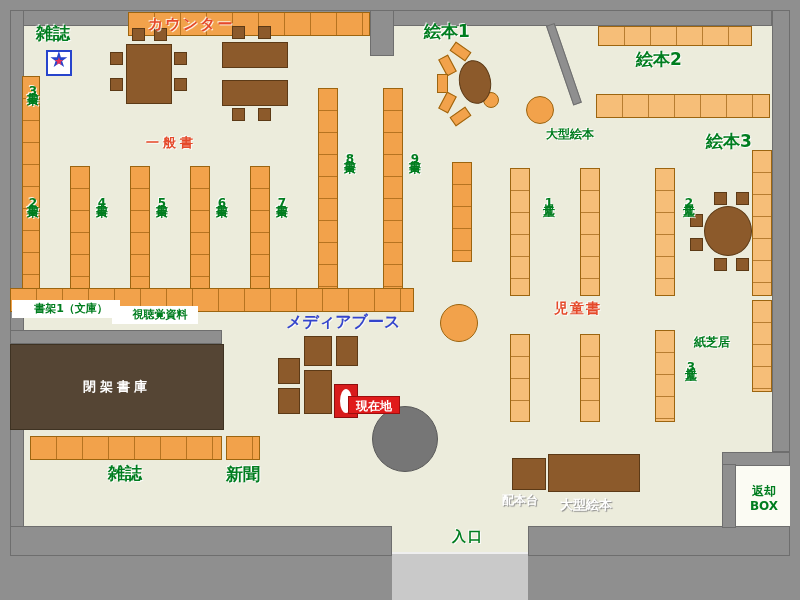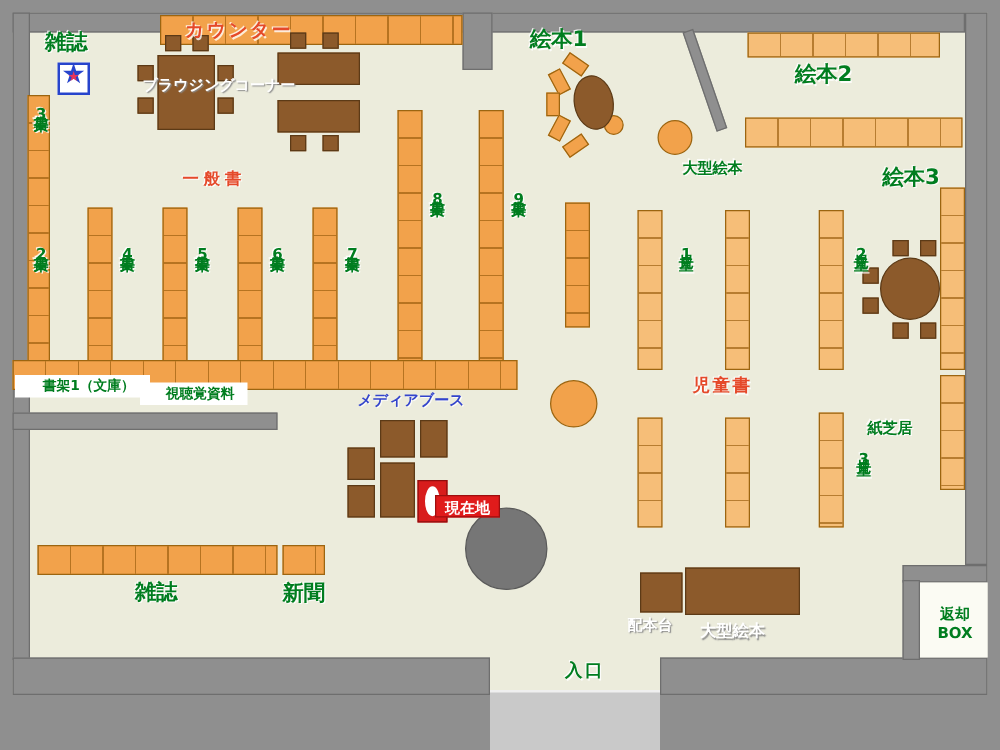--- a/index.html
+++ b/index.html
@@ -16,21 +16,21 @@
   .shelf-h{background-image:repeating-linear-gradient(to right,transparent 0 25px,rgba(150,90,10,.65) 25px 26px);}
   .round{border-radius:50%;}
   .arc{width:11px;height:19px;background:#F2A24B;border:1px solid #9C6510;box-sizing:border-box;}
   .table{background:#8C5A2B;border:1px solid #5C3A16;box-sizing:border-box;}
   .chair{width:13px;height:13px;background:#8C5A2B;border:1px solid #5C3A16;box-sizing:border-box;}
   .dark{background:#554534;border:1px solid #3E3222;display:flex;align-items:center;justify-content:center;}
   .pillar{background:#767676;border:1px solid #5A5A5A;border-radius:50%;}
   .lab{font-weight:bold;white-space:nowrap;}
   .green{color:#007D1F;font-size:17px;text-shadow:1px 1px 0 rgba(255,255,255,.85),-1px -1px 0 rgba(255,255,255,.85);}
   .red{color:#E5492A;font-size:14px;letter-spacing:2px;text-shadow:1px 1px 0 rgba(255,255,255,.8),-1px -1px 0 rgba(255,255,255,.8);}
-  .blue{color:#3344CC;font-size:12px;text-shadow:1px 1px 0 rgba(255,255,255,.8);}
+  .blue{color:#3344CC;font-size:16px;text-shadow:1px 1px 0 rgba(255,255,255,.8);}
   .whitetxt{color:#FFFFFF;font-size:12px;text-shadow:1px 1px 1px #8a8a8a;}
   .vlabel{writing-mode:vertical-rl;text-orientation:upright;font-weight:bold;color:#007D1F;font-size:12px;letter-spacing:1px;text-shadow:1px 1px 0 rgba(255,255,255,.85),-1px -1px 0 rgba(255,255,255,.85);white-space:nowrap;}
   .labelbox{background:#FFFFFF;color:#007D1F;font-weight:bold;font-size:11px;text-align:center;line-height:18px;padding-left:10px;}
   .marker{background:#E01B1B;color:#fff;font-weight:bold;font-size:12px;text-align:center;line-height:18px;border:1px solid #9E0E0E;box-sizing:border-box;}
   .booth-red{background:#D81C1C;border:1px solid #8E0E0E;box-sizing:border-box;}
   .oval{width:12px;height:24px;background:#fff;border-radius:50%;margin:4px auto 0;}
   .starbox{background:#fff;border:2px solid #2744CC;box-sizing:border-box;}
   .star-outer{position:absolute;left:1px;top:-3px;font-size:22px;color:#2744CC;line-height:1;}
   .star-inner{position:absolute;left:6px;top:4px;font-size:11px;color:#E8345A;line-height:1;}
   .heika{color:#fff;font-size:13px;font-weight:bold;letter-spacing:4px;}
@@ -109,20 +109,23 @@
 
   <div class="abs table" style="left:704px;top:206px;width:48px;height:50px;border-radius:50%"></div>
   <div class="abs chair" style="left:714px;top:192px"></div>
   <div class="abs chair" style="left:736px;top:192px"></div>
   <div class="abs chair" style="left:714px;top:258px"></div>
   <div class="abs chair" style="left:736px;top:258px"></div>
   <div class="abs chair" style="left:690px;top:214px"></div>
   <div class="abs chair" style="left:690px;top:238px"></div>
 
   <div class="abs wall" style="left:10px;top:330px;width:212px;height:14px"></div>
+  <div class="abs dark" style="left:10px;top:344px;width:212px;height:84px">
+    <span class="heika">閉架書庫</span>
+  </div>
 
   <div class="abs table" style="left:278px;top:358px;width:22px;height:26px"></div>
   <div class="abs table" style="left:278px;top:388px;width:22px;height:26px"></div>
   <div class="abs table" style="left:304px;top:336px;width:28px;height:30px"></div>
   <div class="abs table" style="left:336px;top:336px;width:22px;height:30px"></div>
   <div class="abs table" style="left:304px;top:370px;width:28px;height:44px"></div>
   <div class="abs booth-red" style="left:334px;top:384px;width:24px;height:34px">
     <div class="oval"></div>
   </div>
 
@@ -130,21 +133,20 @@
 
   <div class="abs table" style="left:512px;top:458px;width:34px;height:32px"></div>
   <div class="abs table" style="left:548px;top:454px;width:92px;height:38px"></div>
 
   <div class="abs lab green" style="left:36px;top:22px">雑誌</div>
   <div class="abs starbox" style="left:46px;top:50px;width:26px;height:26px">
     <span class="star-outer">★</span>
     <span class="star-inner">★</span>
   </div>
   <div class="abs lab red" style="left:148px;top:15px;font-size:15px">カウンター</div>
-  <div class="abs lab whitetxt" style="left:114px;top:60px">ブラウジングコーナー</div>
   <div class="abs vlabel" style="left:24px;top:82px">書架3</div>
   <div class="abs vlabel" style="left:24px;top:194px">書架2</div>
   <div class="abs lab red" style="left:146px;top:134px;font-size:13px;letter-spacing:4px">一般書</div>
   <div class="abs vlabel" style="left:93px;top:194px">書架4</div>
   <div class="abs vlabel" style="left:153px;top:194px">書架5</div>
   <div class="abs vlabel" style="left:213px;top:194px">書架6</div>
   <div class="abs vlabel" style="left:273px;top:194px">書架7</div>
   <div class="abs vlabel" style="left:341px;top:150px">書架8</div>
   <div class="abs vlabel" style="left:406px;top:150px">書架9</div>
   <div class="abs lab green" style="left:424px;top:20px">絵本1</div>

